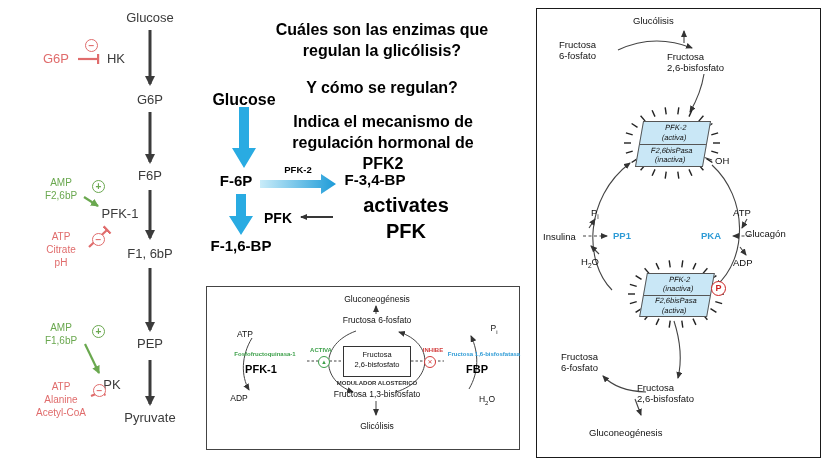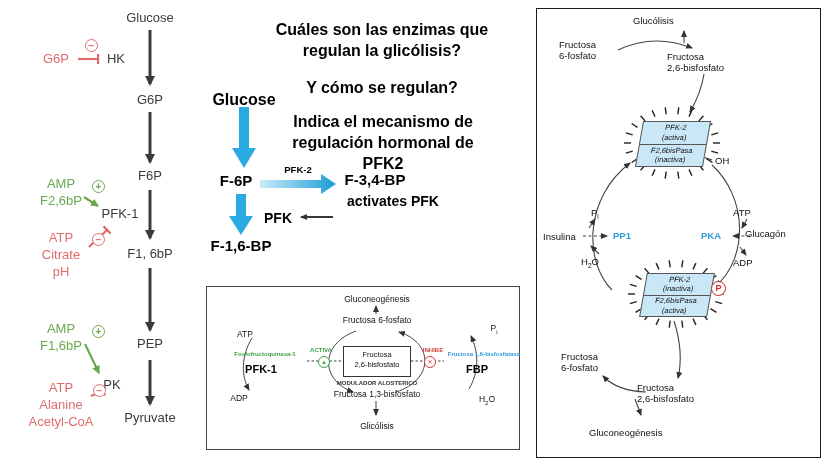--- a/index.html
+++ b/index.html
@@ -4,21 +4,21 @@
 <style>
   * { margin:0; padding:0; box-sizing:border-box; }
   html,body { background:#fff; }
   body { font-family:"Liberation Sans", sans-serif; }
   .stage { position:relative; width:828px; height:466px; background:#fff; overflow:hidden; }
   svg.connectors { position:absolute; left:0; top:0; }
 
   .lbl  { position:absolute; font-size:13px; color:#3b3b3b; text-align:center; line-height:1.2; }
   .red  { color:#e06c6c; }
   .green{ color:#6aa84f; }
-  .reg  { position:absolute; font-size:13px; text-align:center; line-height:1.3; }
+  .reg  { position:absolute; font-size:10px; text-align:center; line-height:1.3; }
   .sign { position:absolute; width:13px; height:13px; border-radius:50%; font-size:10px; font-weight:bold;
           text-align:center; line-height:11px; background:#fff; }
   .sign.minus { border:1.3px solid #e06c6c; color:#e06c6c; }
   .sign.plus  { border:1.3px solid #6aa84f; color:#6aa84f; }
 
   .q   { position:absolute; font-weight:bold; color:#000; font-size:16px; text-align:center;
          line-height:1.3; white-space:pre-line; }
   .big { position:absolute; font-weight:bold; color:#000; font-size:15px; text-align:center; }
 
   .inset { position:absolute; border:1px solid #444; background:transparent; }
@@ -216,21 +216,21 @@
   <div class="q" style="left:272px;top:20px;width:220px">Cuáles son las enzimas que
 regulan la glicólisis?</div>
   <div class="q" style="left:272px;top:78px;width:220px">Y cómo se regulan?</div>
   <div class="q" style="left:278px;top:112px;width:210px">Indica el mecanismo de
 regulación hormonal de PFK2</div>
 
   <div class="q" style="left:206px;top:90px;width:76px">Glucose</div>
   <div class="big" style="left:204px;top:172px;width:64px">F-6P</div>
   <div class="q" style="left:276px;top:164px;width:44px;font-size:9.5px">PFK-2</div>
   <div class="big" style="left:338px;top:171px;width:74px">F-3,4-BP</div>
-  <div class="q" style="left:340px;top:192px;width:106px;font-size:14px">activates PFK</div>
+  <div class="q" style="left:353px;top:192px;width:106px;font-size:20px">activates PFK</div>
   <div class="q" style="left:258px;top:209px;width:40px;font-size:14px">PFK</div>
   <div class="big" style="left:202px;top:237px;width:78px">F-1,6-BP</div>
 
   <div class="inset" style="left:206px;top:286px;width:314px;height:164px">
     <div class="ilbl" style="left:105px;top:7px;width:130px">Gluconeogénesis</div>
     <div class="ilbl" style="left:105px;top:28px;width:130px">Fructosa 6-fosfato</div>
     <div class="ilbl" style="left:22px;top:42px;width:32px">ATP</div>
     <div class="ilbl" style="left:16px;top:106px;width:32px">ADP</div>
     <div class="ilbl" style="left:274px;top:36px;width:26px"><span>P</span><sub>i</sub></div>
     <div class="ilbl" style="left:262px;top:107px;width:36px"><span>H</span><sub>2</sub><span>O</span></div>

